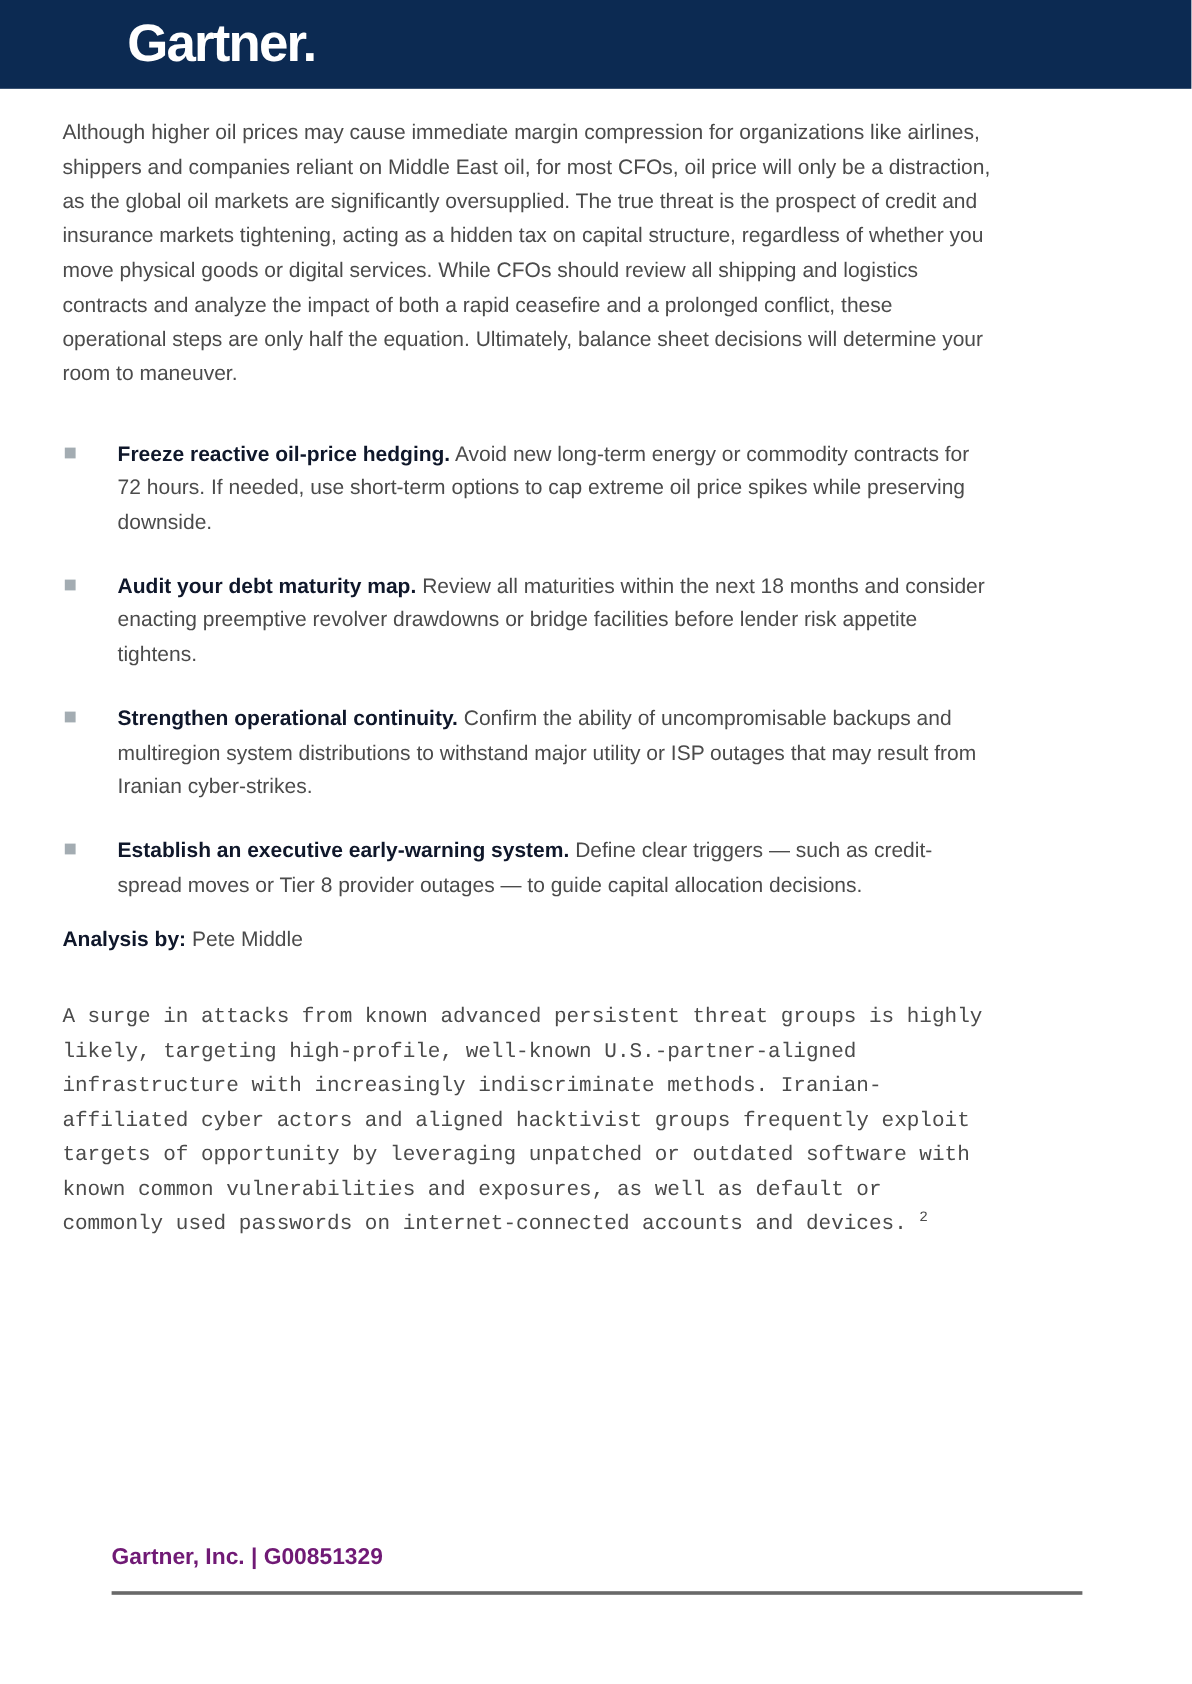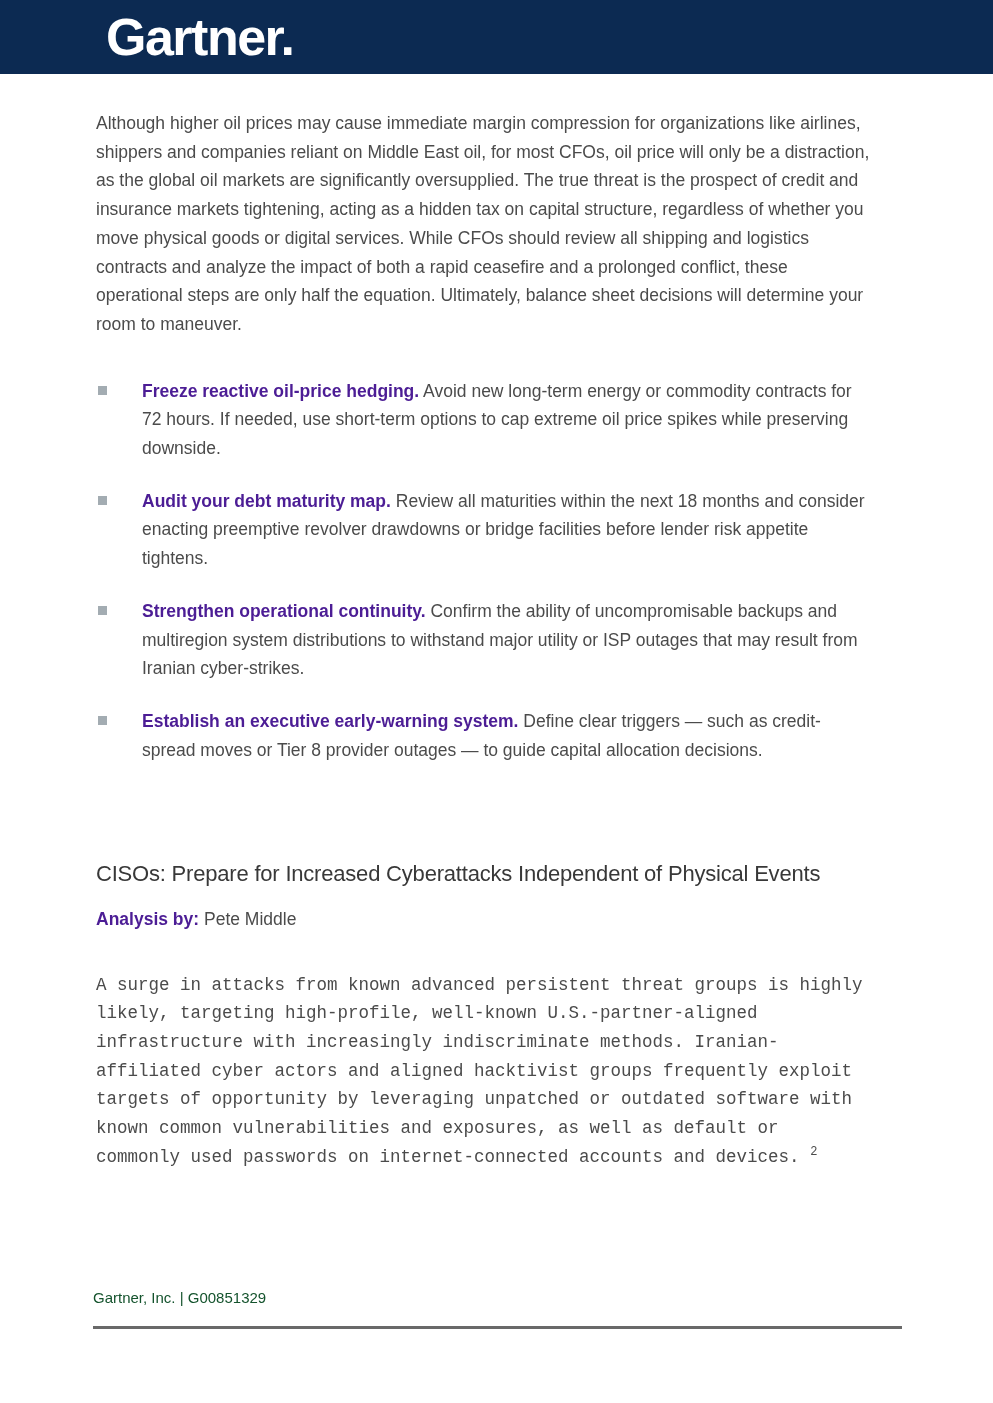--- a/index.html
+++ b/index.html
@@ -20,28 +20,28 @@
   .page-header {
     height: 74px;
     background: #0C2A52;
     display: flex;
     align-items: center;
     padding-left: 106px;
   }
   .logo {
     color: #ffffff;
     font-weight: bold;
-    font-size: 52px;
+    font-size: 44px;
     letter-spacing: -1.5px;
     line-height: 1;
   }
   .content {
-    margin-left: 96px;
+    margin-left: 52px;
     width: 775px;
-    padding-top: 35px;
+    padding-top: 22px;
     color: #4B4B4B;
     font-size: 17.5px;
     line-height: 28.7px;
   }
   .intro-paragraph { margin: 0; }
   .actions-lead { margin-top: 31px; }
   .actions-list {
     list-style: none;
     margin-top: 38px;
   }
@@ -52,21 +52,21 @@
   .action-item + .action-item { margin-top: 24px; }
   .bullet-square {
     position: absolute;
     left: 2px;
     top: 9px;
     width: 9px;
     height: 9px;
     background: #A3ACB2;
     display: inline-block;
   }
-  .action-title, strong { font-weight: bold; color: #4c1d95; }
+  .action-title, strong { font-weight: bold; color: #0f172a; }
   .section-heading {
     margin-top: 96px;
     font-size: 22px;
     font-weight: 400;
     color: #383838;
     line-height: 1.25;
     white-space: nowrap;
     letter-spacing: -0.2px;
   }
   .analysis-by { margin-top: 17px; }
@@ -77,23 +77,24 @@
     line-height: 0;
     color: #4B4B4B;
   }
   .page-footer {
     position: absolute;
     left: 93px;
     top: 1289px;
     width: 809px;
   }
   .footer-text {
-    color: #14532d;
-    font-size: 15px;
+    color: #701a75;
+    font-size: 19px;
     line-height: 18px;
+    font-weight: bold;
   }
   .footer-rule {
     margin-top: 19px;
     width: 809px;
     height: 2.5px;
     background: #696969;
     border: none;
   }
 </style>
 </head>
@@ -126,21 +127,20 @@
         <span class="action-text"><strong class="action-title">Strengthen operational continuity.</strong>
           <span>Confirm the ability of uncompromisable backups and multiregion system distributions to withstand major utility or ISP outages that may result from Iranian cyber-strikes.</span></span>
       </li>
       <li class="action-item">
         <span class="bullet-square"></span>
         <span class="action-text"><strong class="action-title">Establish an executive early-warning system.</strong>
           <span>Define clear triggers — such as credit-spread moves or Tier 8 provider outages — to guide capital allocation decisions.</span></span>
       </li>
     </ul>
 
-    <h2 class="section-heading">CISOs: Prepare for Increased Cyberattacks Independent of Physical Events</h2>
 
     <p class="analysis-by"><strong>Analysis by:</strong>
       <span>Pete Middle</span></p>
 
     <p class="analysis-paragraph"><span>A surge in attacks from known advanced persistent threat groups is highly likely, targeting high-profile, well-known U.S.-partner-aligned infrastructure with increasingly indiscriminate methods. Iranian-affiliated cyber actors and aligned hacktivist groups frequently exploit targets of opportunity by leveraging unpatched or outdated software with known common vulnerabilities and exposures, as well as default or commonly used passwords on internet-connected accounts and devices.</span>
       <sup class="footnote-ref">2</sup></p>
 
   </main>
 
   <footer class="page-footer">

